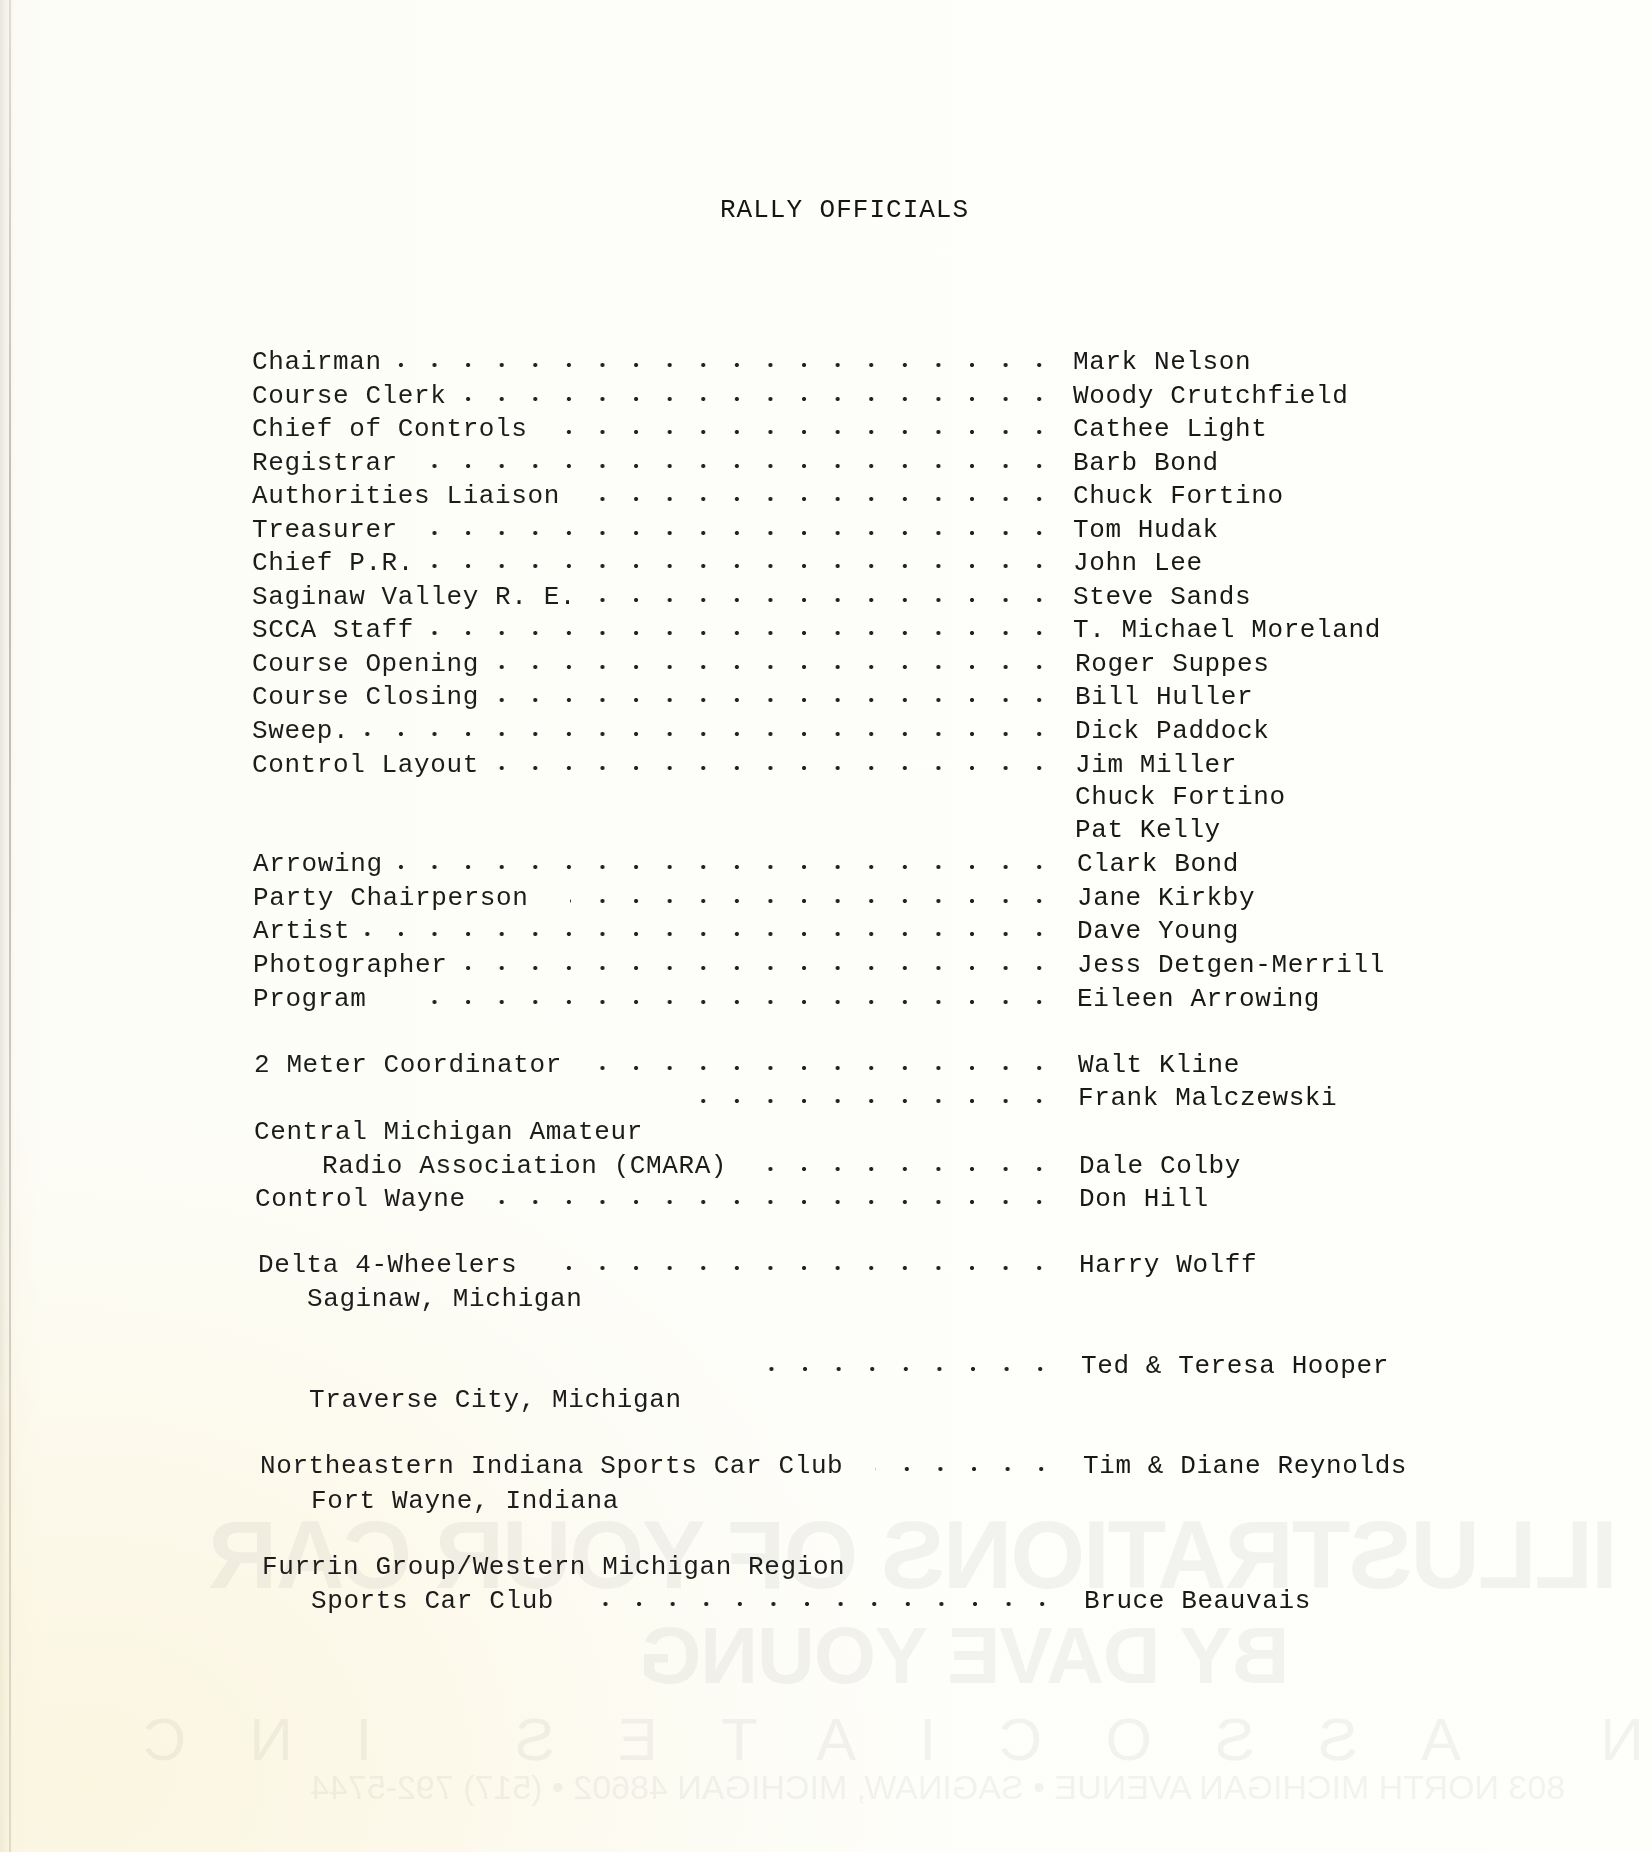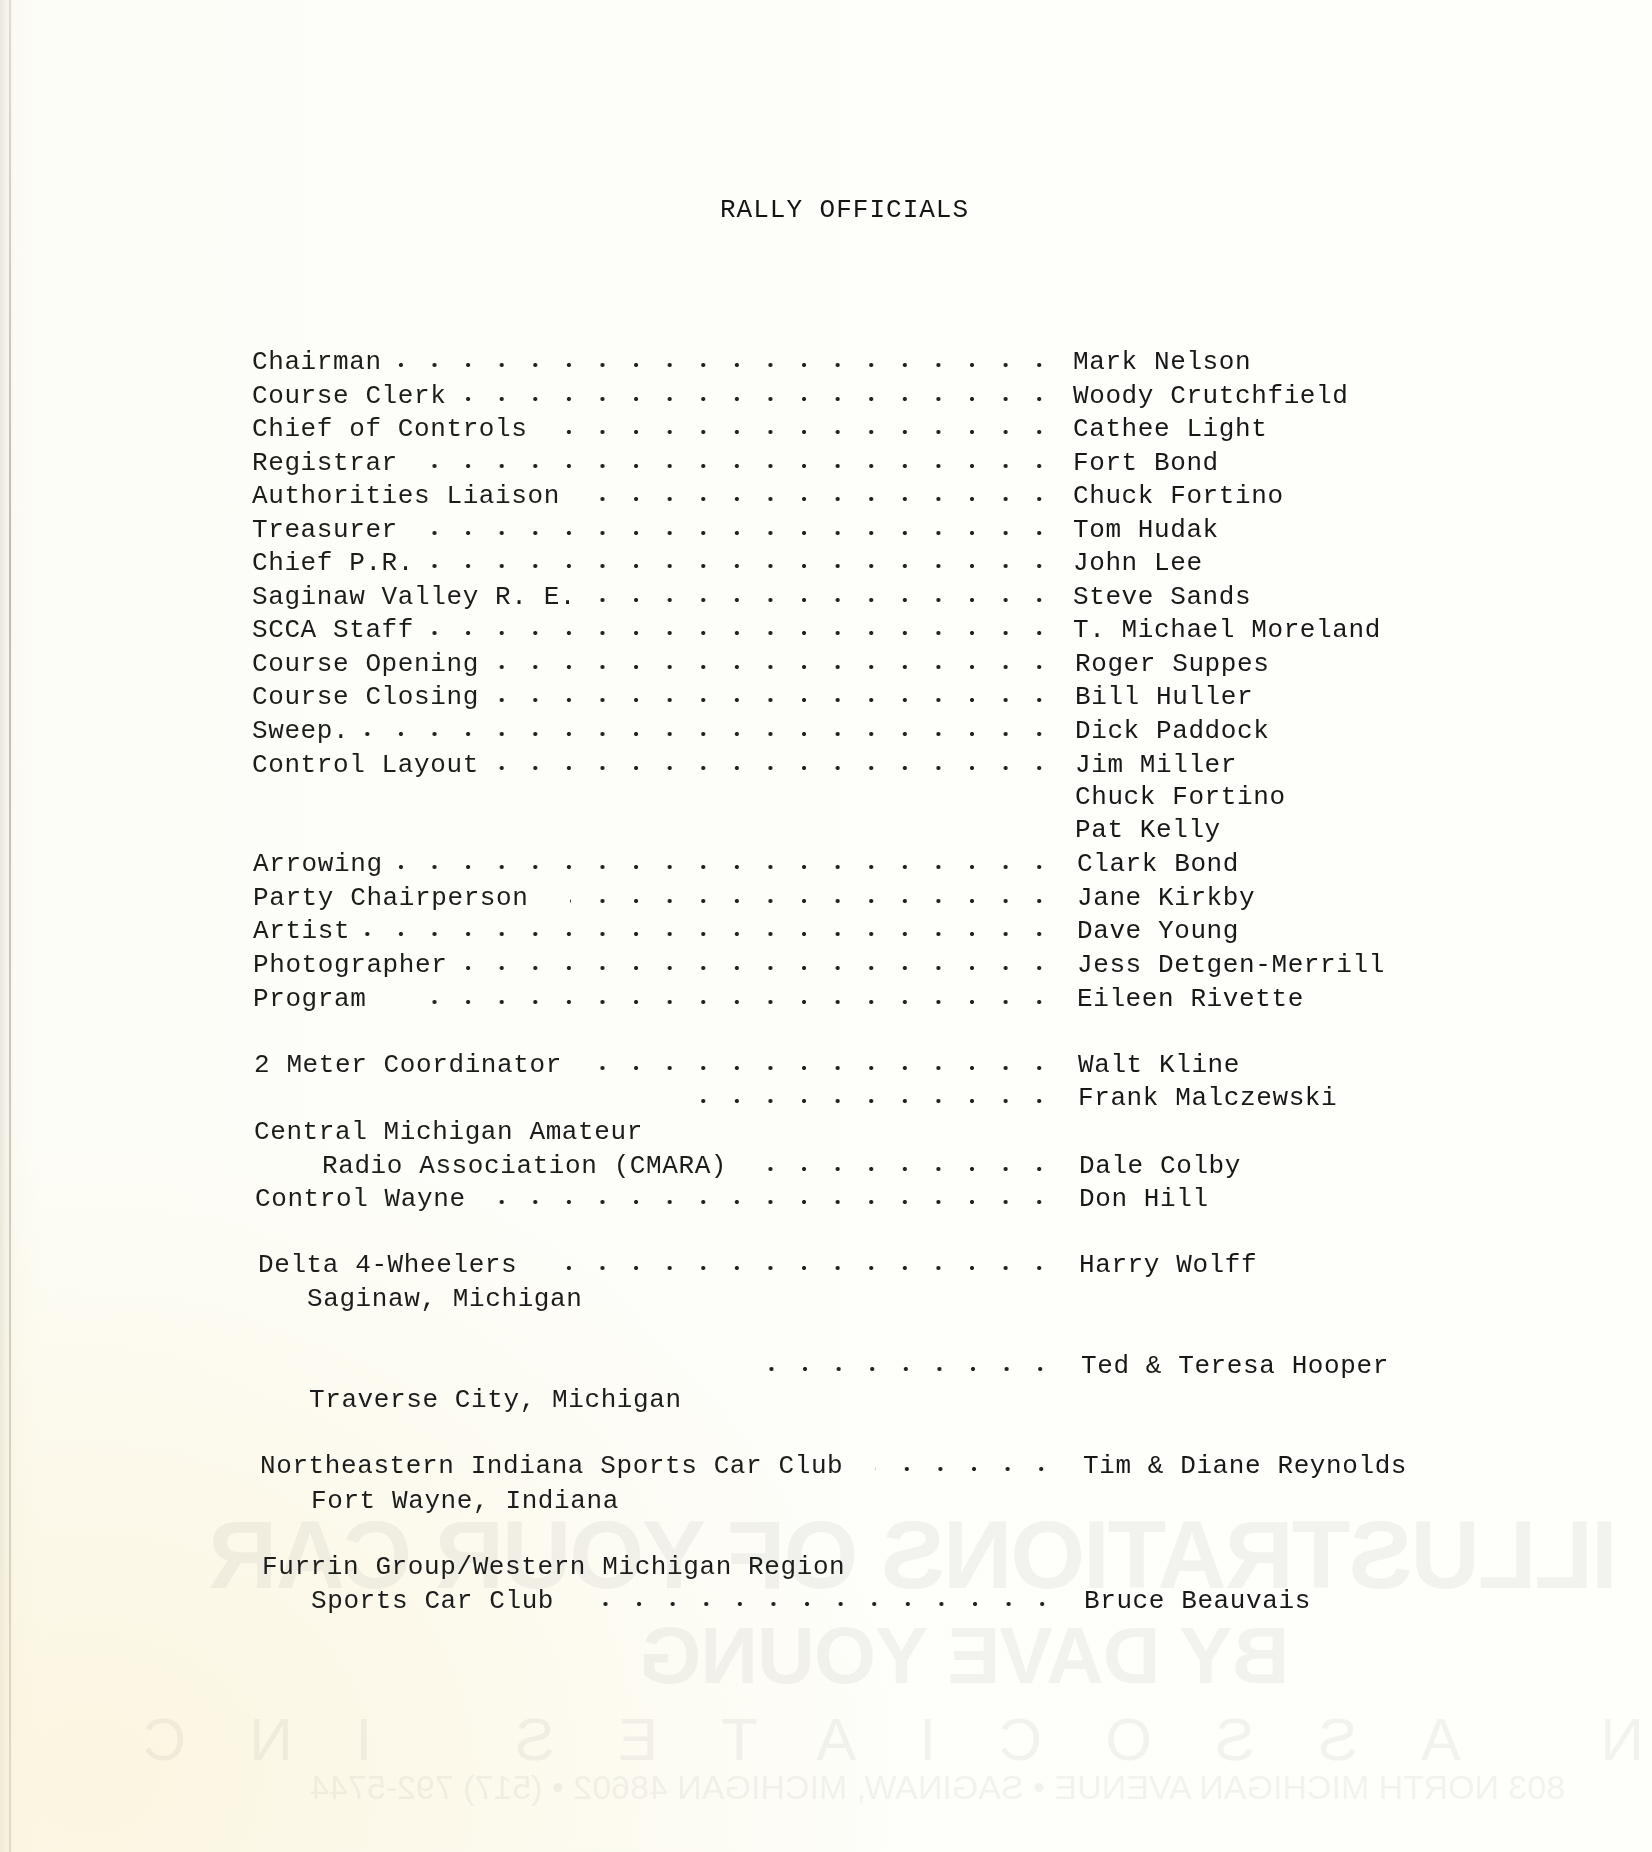--- a/index.html
+++ b/index.html
@@ -78,21 +78,21 @@
     <span class="name" style="left:1073px">Woody Crutchfield</span>
   </div>
   <div class="row" style="left:0;top:412px">
     <span class="label" style="left:252px">Chief of Controls</span>
     <span class="leader" style="left:560px;width:496px"></span>
     <span class="name" style="left:1073px">Cathee Light</span>
   </div>
   <div class="row" style="left:0;top:446px">
     <span class="label" style="left:252px">Registrar</span>
     <span class="leader" style="left:420px;width:636px"></span>
-    <span class="name" style="left:1073px">Fort Bond</span>
+    <span class="name" style="left:1073px">Barb Bond</span>
   </div>
   <div class="row" style="left:0;top:479px">
     <span class="label" style="left:252px">Authorities Liaison</span>
     <span class="leader" style="left:590px;width:466px"></span>
     <span class="name" style="left:1073px">Chuck Fortino</span>
   </div>
   <div class="row" style="left:0;top:513px">
     <span class="label" style="left:252px">Treasurer</span>
     <span class="leader" style="left:420px;width:636px"></span>
     <span class="name" style="left:1073px">Tom Hudak</span>
@@ -154,21 +154,21 @@
     <span class="name" style="left:1077px">Dave Young</span>
   </div>
   <div class="row" style="left:0;top:948px">
     <span class="label" style="left:253px">Photographer</span>
     <span class="leader" style="left:465px;width:591px"></span>
     <span class="name" style="left:1077px">Jess Detgen-Merrill</span>
   </div>
   <div class="row" style="left:0;top:982px">
     <span class="label" style="left:253px">Program</span>
     <span class="leader" style="left:410px;width:646px"></span>
-    <span class="name" style="left:1077px">Eileen Rivette</span>
+    <span class="name" style="left:1077px">Eileen Arrowing</span>
   </div>
 </div>
 
 <div>
   <div class="row" style="left:0;top:1048px">
     <span class="label" style="left:254px">2 Meter Coordinator</span>
     <span class="leader" style="left:585px;width:471px"></span>
     <span class="name" style="left:1078px">Walt Kline</span>
   </div>
   <div class="row" style="left:0;top:1081px">

